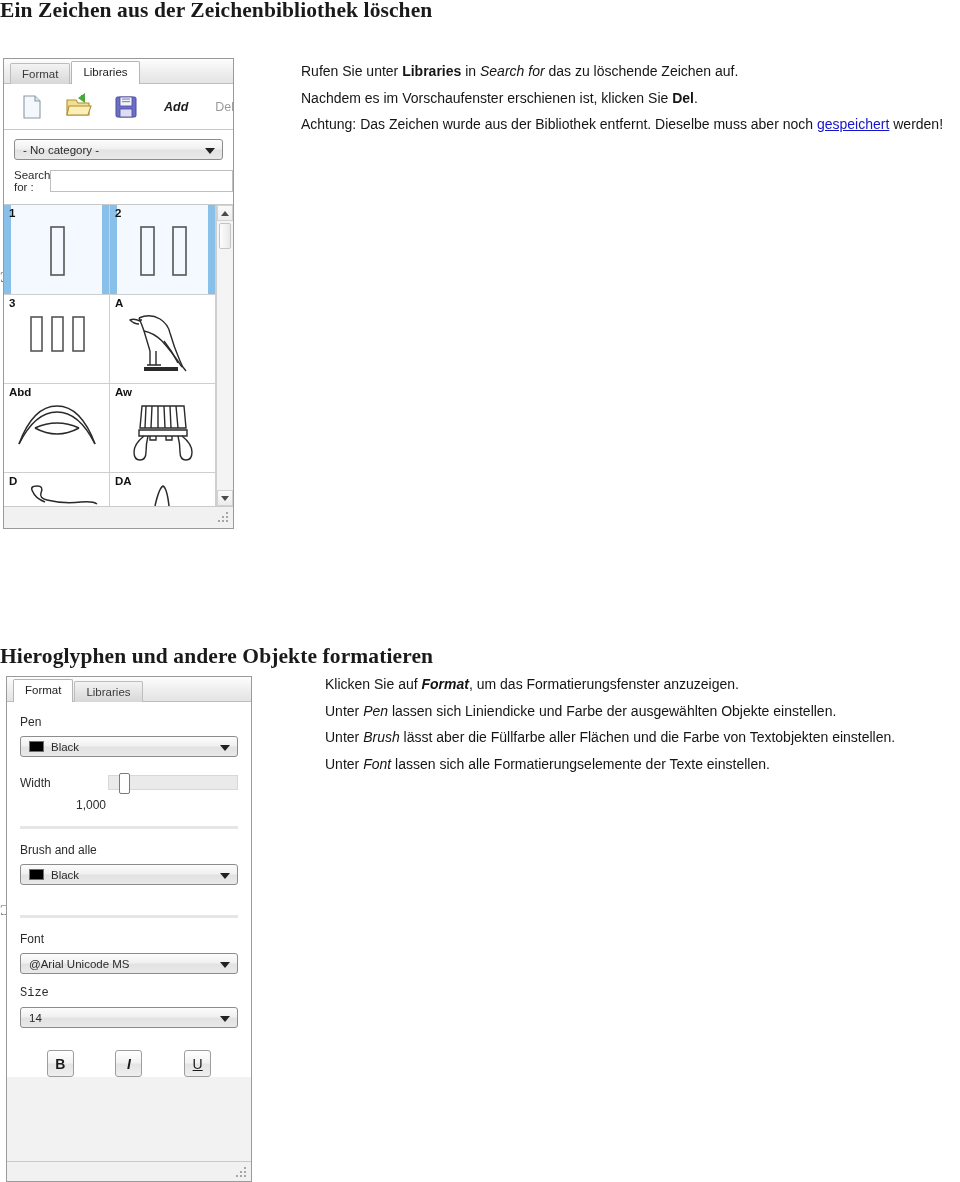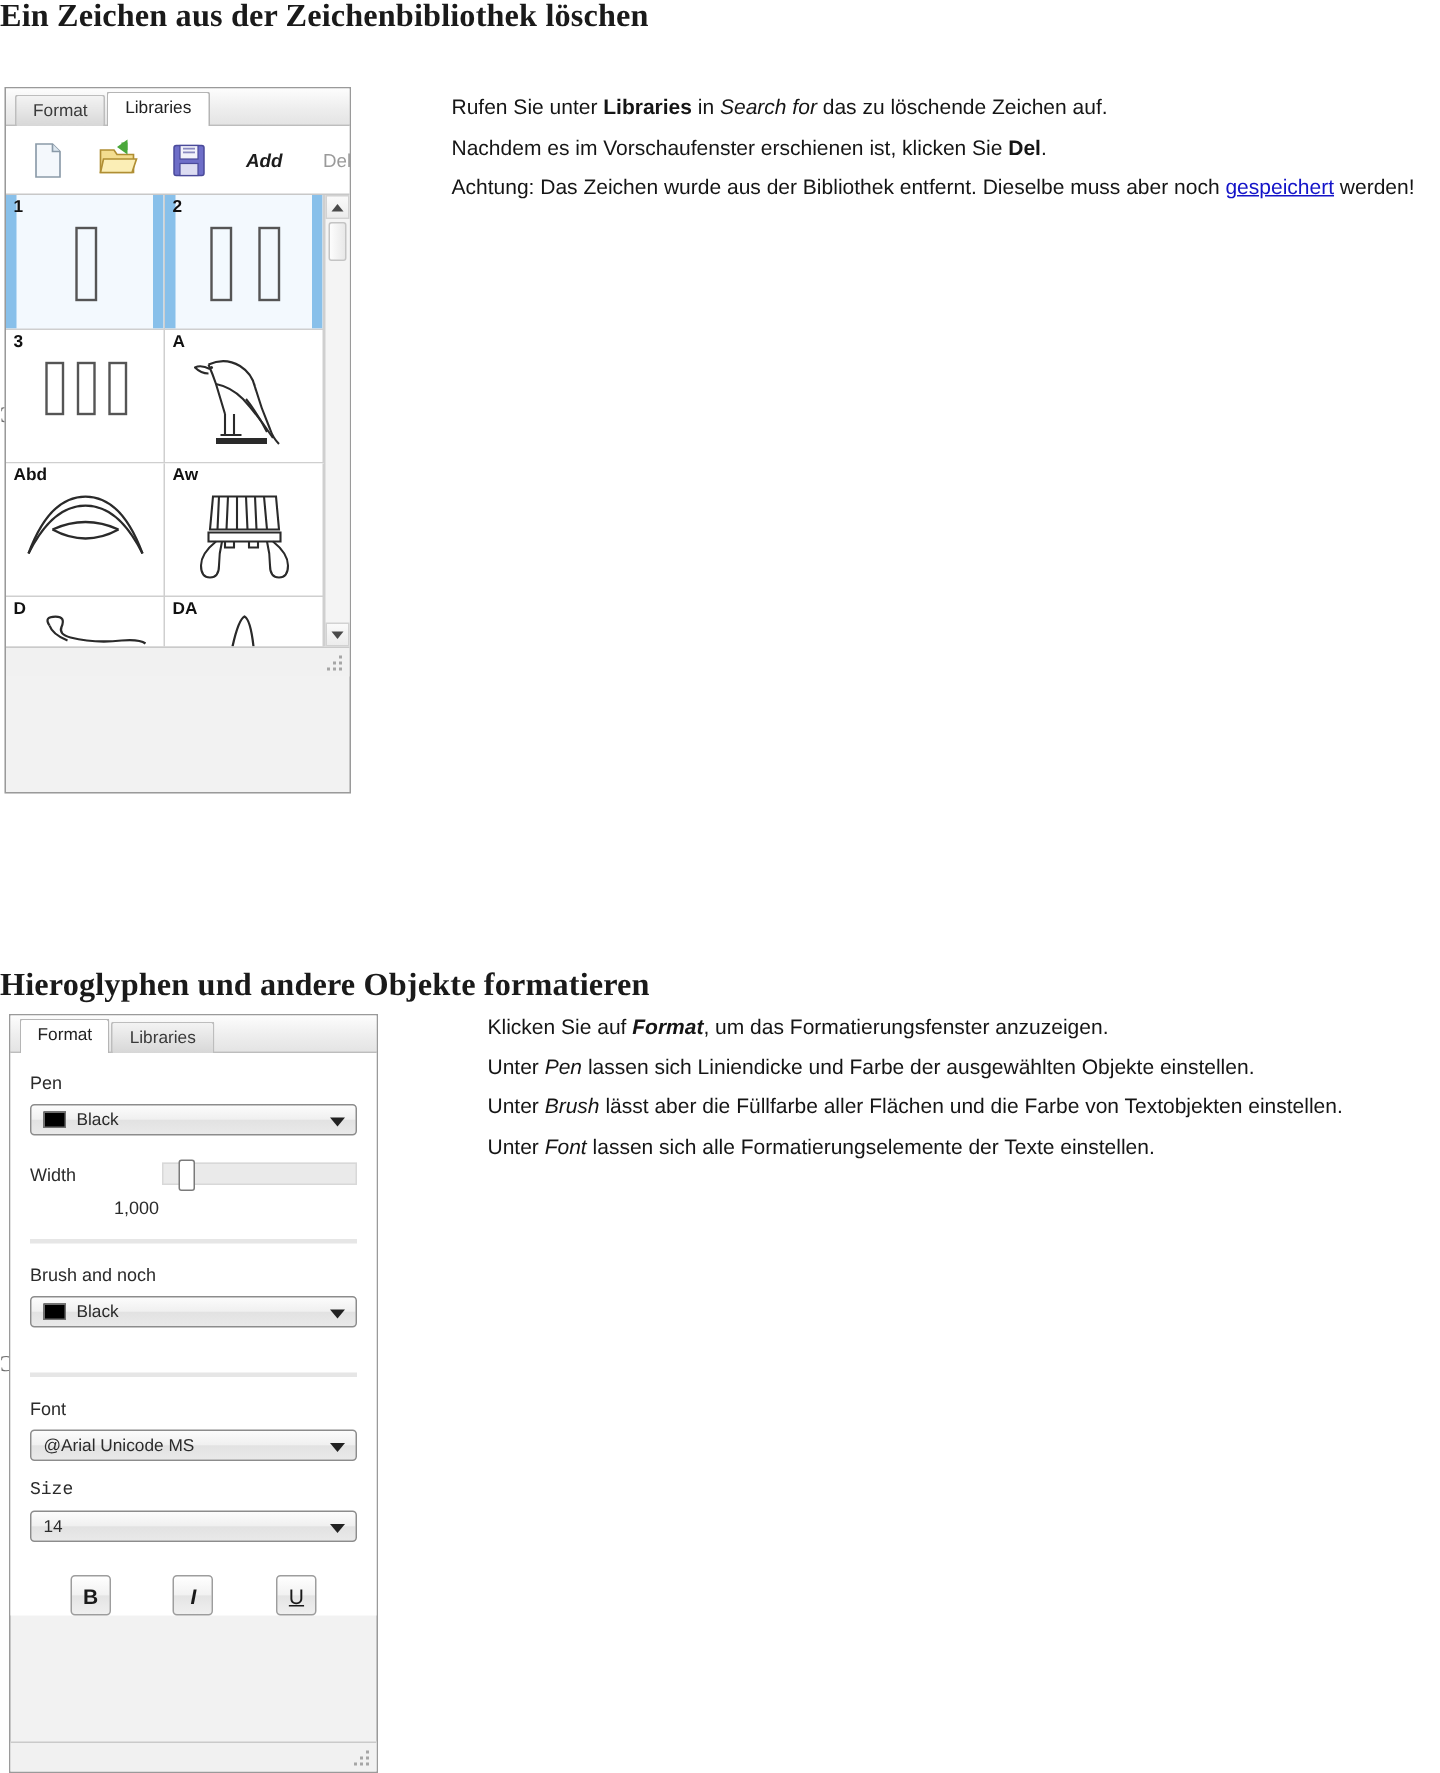--- a/index.html
+++ b/index.html
@@ -342,20 +342,30 @@
           <rect x="9" y="5" width="12" height="9" fill="#f2f2fa" stroke="#4a4a9a" stroke-width=".8"></rect>
           <rect x="11" y="6.5" width="8" height="1.2" fill="#8a8ac0"></rect>
           <rect x="11" y="9" width="8" height="1.2" fill="#8a8ac0"></rect>
           <rect x="9" y="17" width="12" height="8" fill="#dcdcf2" stroke="#4a4a9a" stroke-width=".8"></rect>
         </svg>
       </div>
       <span class="tb-lbl add">Add</span>
       <span class="tb-lbl del">Del</span>
     </div>
 
+    <div class="searcharea">
+      <div class="combo">
+        <span>- No category -</span>
+        <span class="arrow"></span>
+      </div>
+      <div class="searchrow">
+        <span class="lbl">Search for :</span>
+        <input class="searchinput" type="text" placeholder="" style="">
+      </div>
+    </div>
 
     <div class="gridwrap" style="height:301px;">
       <div class="grid">
 
         <div class="cell sel" style="height:90px;">
           <span class="cap">1</span>
           <div class="art">
             <svg width="96" height="70" viewBox="0 0 96 70">
                 <rect x="42" y="12" width="13" height="48" fill="none" stroke="#555" stroke-width="1.6"></rect>
               </svg>
@@ -512,21 +522,21 @@
       <div class="fmt-row-slider">
         <span class="lbl">Width</span>
         <div class="slider">
           <div class="knob"></div>
         </div>
       </div>
       <div class="slider-value">1,000</div>
 
       <div class="divider"></div>
 
-      <div class="fmt-label">Brush and noch</div>
+      <div class="fmt-label">Brush and alle</div>
       <div class="combo">
         <span class="swatch"></span>
         <span>Black</span>
         <span class="arrow"></span>
       </div>
 
       <div class="divider" style="margin-top:30px;"></div>
 
       <div class="fmt-label">Font</div>
       <div class="combo">

